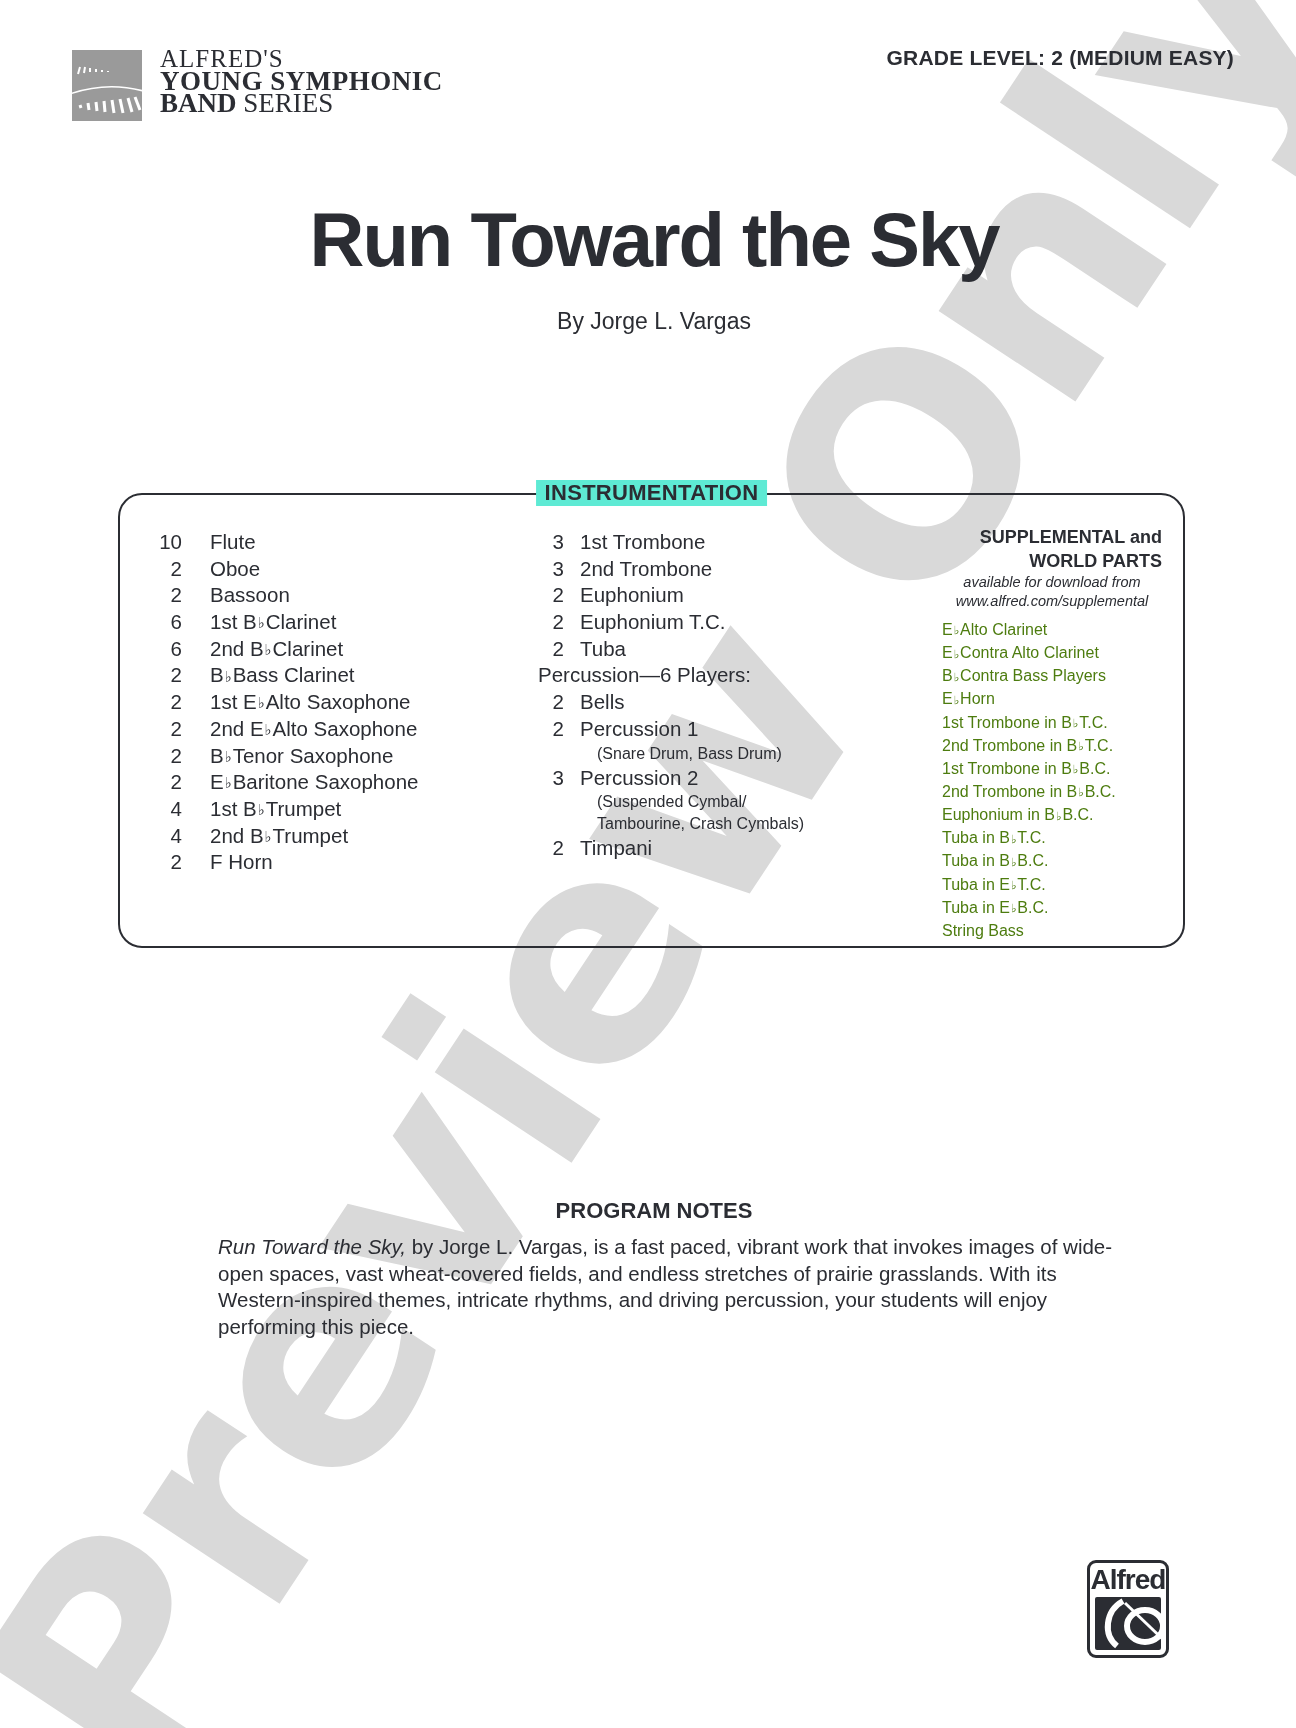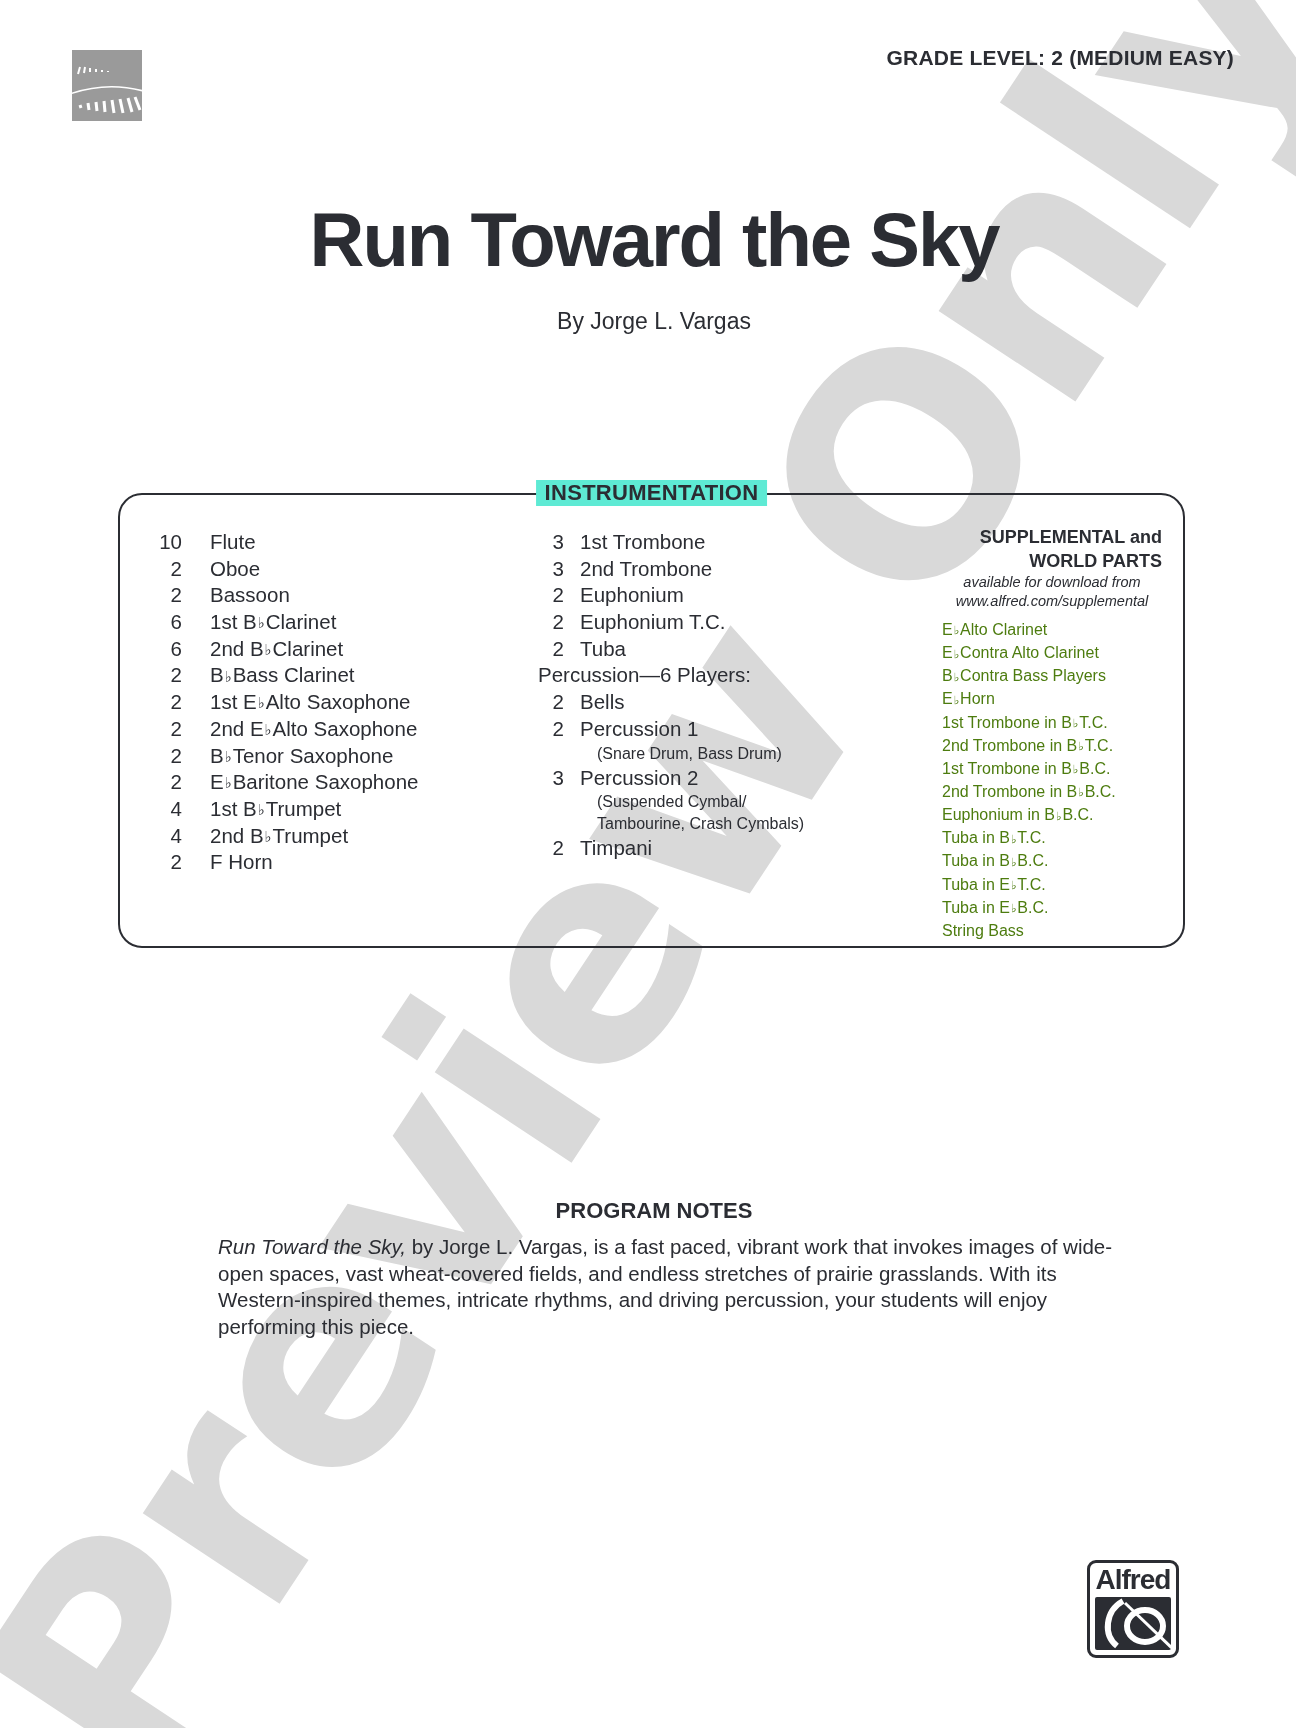--- a/index.html
+++ b/index.html
@@ -67,21 +67,21 @@
   .supp { position: absolute; left: 822px; top: 30px; width: 220px; }
   .supp-title { text-align: right; font-size: 18px; font-weight: bold; line-height: 24px; color: #2b2d33; }
   .supp-note { text-align: center; font-size: 14.5px; font-style: italic; line-height: 18.5px; color: #2b2d33; }
   .supp-list { margin-top: 9px; font-size: 16px; line-height: 21.7px; color: #4d7c0f; padding-left: 0; }
 
   .pn-heading { left: 0; width: 1308px; top: 1198px; text-align: center; font-size: 22px; font-weight: bold; color: #2b2d33; }
   .pn-text { left: 218px; top: 1234px; width: 920px; font-size: 20.5px; line-height: 26.7px; color: #2b2d33; }
   .pn-text i { }
 
   .alfred-logo {
-    left: 1087px; top: 1560px; width: 92px; height: 98px;
+    left: 1087px; top: 1560px; width: 82px; height: 98px;
     border: 3px solid #2b2d33; border-radius: 9px; box-sizing: border-box; background: #fff;
   }
   .alfred-logo .name {
     position: absolute; left: 0; right: 0; top: 2px; text-align: center;
     font-size: 28px; font-weight: bold; color: #2b2d33; letter-spacing: -1px; line-height: 30px;
   }
   .alfred-logo .emblem {
     position: absolute; left: 5px; right: 5px; top: 34px; bottom: 5px; background: #2b2d33; border-radius: 2px; overflow: hidden;
   }
 
@@ -112,20 +112,25 @@
             <line x1="16" y1="53" x2="17" y2="60"></line>
           <line x1="24" y1="52" x2="25" y2="61"></line>
             <line x1="32" y1="51" x2="33" y2="62"></line>
           <line x1="40" y1="50" x2="42" y2="63"></line>
             <line x1="48" y1="49" x2="51" y2="63"></line>
           <line x1="56" y1="48" x2="60" y2="62"></line>
             <line x1="63" y1="47" x2="68" y2="60"></line>
         </g>
       </svg>
     </div>
+    <div class="series-text">
+      <div class="l1">ALFRED'S</div>
+      <div class="l2">YOUNG SYMPHONIC</div>
+      <div class="l3"><b>BAND</b><span> SERIES</span></div>
+    </div>
   </div>
 
   <div class="abs grade">GRADE LEVEL: 2 (MEDIUM EASY)</div>
 
   <div class="abs title">Run Toward the Sky</div>
   <div class="abs byline">By Jorge L. Vargas</div>
 
   <div class="abs box">
     <div class="box-heading">INSTRUMENTATION</div>
 

